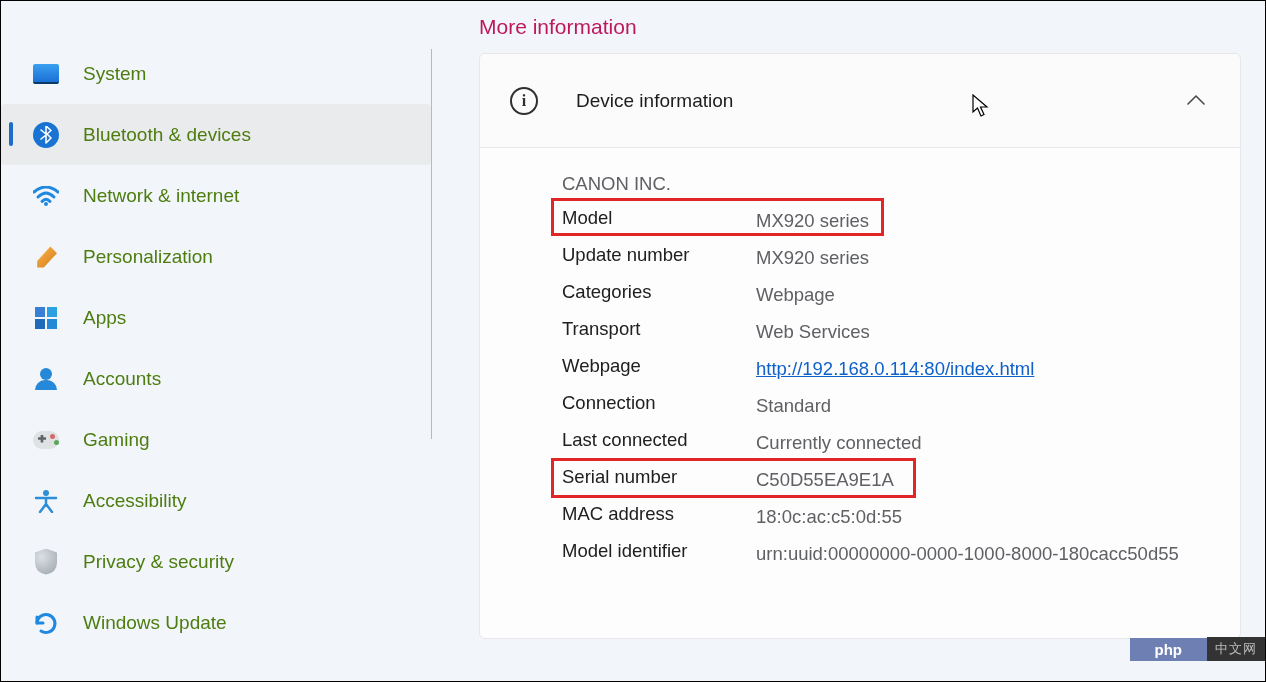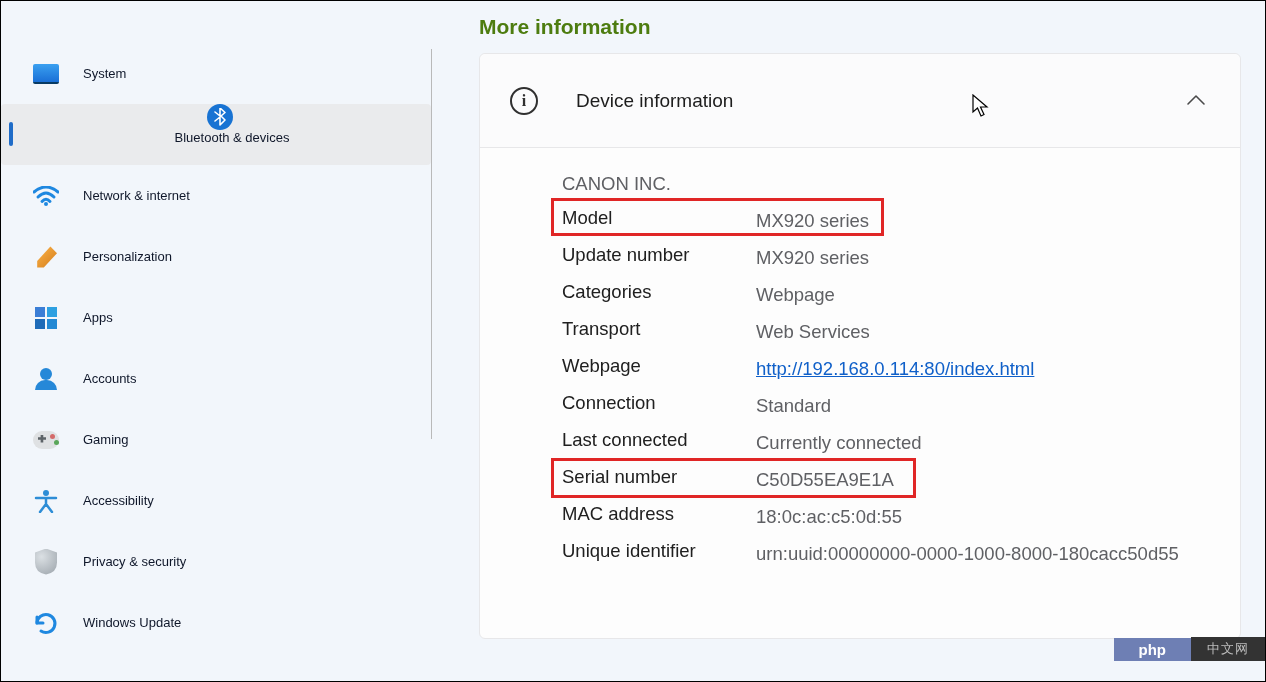--- a/index.html
+++ b/index.html
@@ -6,24 +6,24 @@
   html, body { width: 1266px; height: 682px; overflow: hidden; font-family: "Segoe UI", "Segoe UI Variable", -apple-system, sans-serif; }
   body { background: #f2f6fb; border: 1px solid #000; position: relative; }
 
   .layout { display: flex; height: 100%; }
 
   
   .sidebar { width: 430px; padding-top: 42px; position: relative; }
   .sidebar-scroll { height: 100%; }
   .sidebar-divider { position: absolute; top: 48px; right: -1px; width: 1px; height: 390px; background: #b9b9b9; }
   .nav-item { display: flex; align-items: center; height: 61px; padding-left: 32px; border-radius: 4px; cursor: pointer; }
-  .nav-item.active { background: #eaebed; position: relative; flex-direction: column; }
+  .nav-item.active { background: #eaebed; position: relative; }
   .nav-item.active::before { content:""; position:absolute; left:8px; top:18px; width:4px; height:24px; background:#1f6cc8; border-radius:2px; }
   .nav-icon { width: 26px; height: 26px; margin-right: 24px; display:flex; align-items:center; justify-content:center; }
-  .nav-label { font-size: 13px; color:#0f172a; }
+  .nav-label { font-size: 19px; color:#4d7c0f; }
 
   
   .i-system { width:26px; height:20px; background:linear-gradient(#3aa0f0,#1a6fd6); border-radius:2px; border-bottom:2px solid #083a63; }
   .i-bt { width:26px; height:26px; border-radius:50%; background:#1873d3; display:flex; align-items:center; justify-content:center; color:#fff; font-weight:bold; font-size:16px; }
   .i-pers { width:22px; height:22px; position:relative; }
   .i-pers::before { content:""; position:absolute; inset:0; background:linear-gradient(135deg,#ffb84d,#d37b1a); clip-path: polygon(70% 5%,100% 35%,40% 100%,10% 100%,10% 70%); border-radius:3px;}
   .i-apps { width:22px; height:22px; display:grid; grid-template-columns:1fr 1fr; grid-template-rows:1fr 1fr; gap:2px; }
   .i-apps span:nth-child(1){background:#3b7ed6;}
   .i-apps span:nth-child(2){background:#2da0e1;}
   .i-apps span:nth-child(3){background:#1e6bb8;}
@@ -33,41 +33,41 @@
   .i-acc::after{content:"";position:absolute;left:0;bottom:0;width:22px;height:10px;border-radius:10px 10px 0 0;background:#2688d8;}
   .i-time { width:24px; height:24px; border-radius:50%; background:#e8f1fa; border:2px solid #6aa6db; position:relative; }
   .i-time::before{content:"";position:absolute;left:0;top:0;width:50%;height:100%;background:#2c7fd0;border-radius:24px 0 0 24px;}
   .i-game { width:28px; height:18px; border-radius:9px; background:#dfe1e3; position:relative; }
   .i-game::before{content:"";position:absolute;left:5px;top:4px;width:8px;height:8px;background:#5d6368;clip-path:polygon(33% 0,66% 0,66% 33%,100% 33%,100% 66%,66% 66%,66% 100%,33% 100%,33% 66%,0 66%,0 33%,33% 33%);}
   .i-game::after{content:"";position:absolute;right:4px;top:3px;width:5px;height:5px;border-radius:50%;background:#d46a6a;box-shadow:4px 6px 0 #5aa65a;}
   .i-priv { width:22px;height:26px;background:radial-gradient(circle at 30% 30%,#dbe0e4,#9aa2a9); clip-path: path("M11 0 L22 4 L22 14 Q22 24 11 26 Q0 24 0 14 L0 4 Z"); }
 
   
   .main { flex:1; padding: 14px 24px 0 48px; position:relative; }
-  .page-title { font-size: 21px; font-weight:700; color:#4d7c0f; margin-bottom: 14px; }
+  .page-title { font-size: 21px; font-weight:400; color:#be185d; margin-bottom: 14px; }
   .card { background:#fdfdfd; border:1px solid #e7e7e9; border-radius:6px; height:586px; position:relative; }
   .card-header { height:94px; background:#fbfbfc; border-bottom:1px solid #e7e7e9; border-radius:6px 6px 0 0; display:flex; align-items:center; padding:0 30px; position:relative; }
   .info-icon-wrap { width:28px;height:28px; border:2px solid #303030; border-radius:50%; display:flex; align-items:center; justify-content:center; margin-right:38px; font-family:Georgia,serif; font-size:16px; font-weight:bold; color:#303030;}
   .card-title { font-size:19px; color:#1d1d1d; }
   .chev { position:absolute; right:34px; top:38px; }
   .cursor { position:absolute; left:492px; top:40px; width:18px; height:22px; }
 
   .card-body { padding: 20px 30px 0 82px; }
   .row { display:flex; align-items:flex-start; min-height:37px; }
   .row .k { width:194px; font-size:18.5px; color:#202020; padding-top:2px;}
   .row .v { flex:1; font-size:18.5px; color:#5f6064; padding-top:2px; line-height:1.5;}
   .row .v a { color:#1060c9; text-decoration:underline; }
 
   .annot { position:absolute; border:3px solid #e02626; pointer-events:none; }
   .annot.model { left:550px; top:197px; width:333px; height:38px; }
   .annot.serial { left:550px; top:457px; width:365px; height:40px; }
 
   .badge { position:absolute; right:0; bottom:20px; display:flex; align-items:center; }
   .badge .php { background:#6e7fb4; color:#ffffff; font-size:15px; font-weight:600; padding:3px 25px; }
-  .badge .cn { background:#333; color:#bbb; font-size:13px; padding:3px 16px; letter-spacing:1px;font-family:Liberation Mono, monospace;}
+  .badge .cn { background:#333; color:#bbb; font-size:13px; padding:3px 8px; letter-spacing:1px;font-family:Liberation Mono, monospace;}
 </style>
 </head>
 <body>
 
 <div class="layout">
   <div class="sidebar">
     <div class="sidebar-divider"></div>
     <div class="sidebar-scroll">
       <div class="nav-item">
         <div class="nav-icon">
@@ -205,21 +205,21 @@
           </div>
         <div class="row">
             <div class="k">Serial number</div>
             <div class="v">C50D55EA9E1A</div>
           </div>
         <div class="row">
             <div class="k">MAC address</div>
             <div class="v">18:0c:ac:c5:0d:55</div>
           </div>
         <div class="row">
-            <div class="k">Unique identifier</div>
+            <div class="k">Model identifier</div>
             <div class="v">urn:uuid:00000000-0000-1000-8000-180cacc50d55</div>
           </div>
       </div>
     </div>
   </div>
 </div>
 
 <div class="annot model"></div>
 <div class="annot serial"></div>
 

